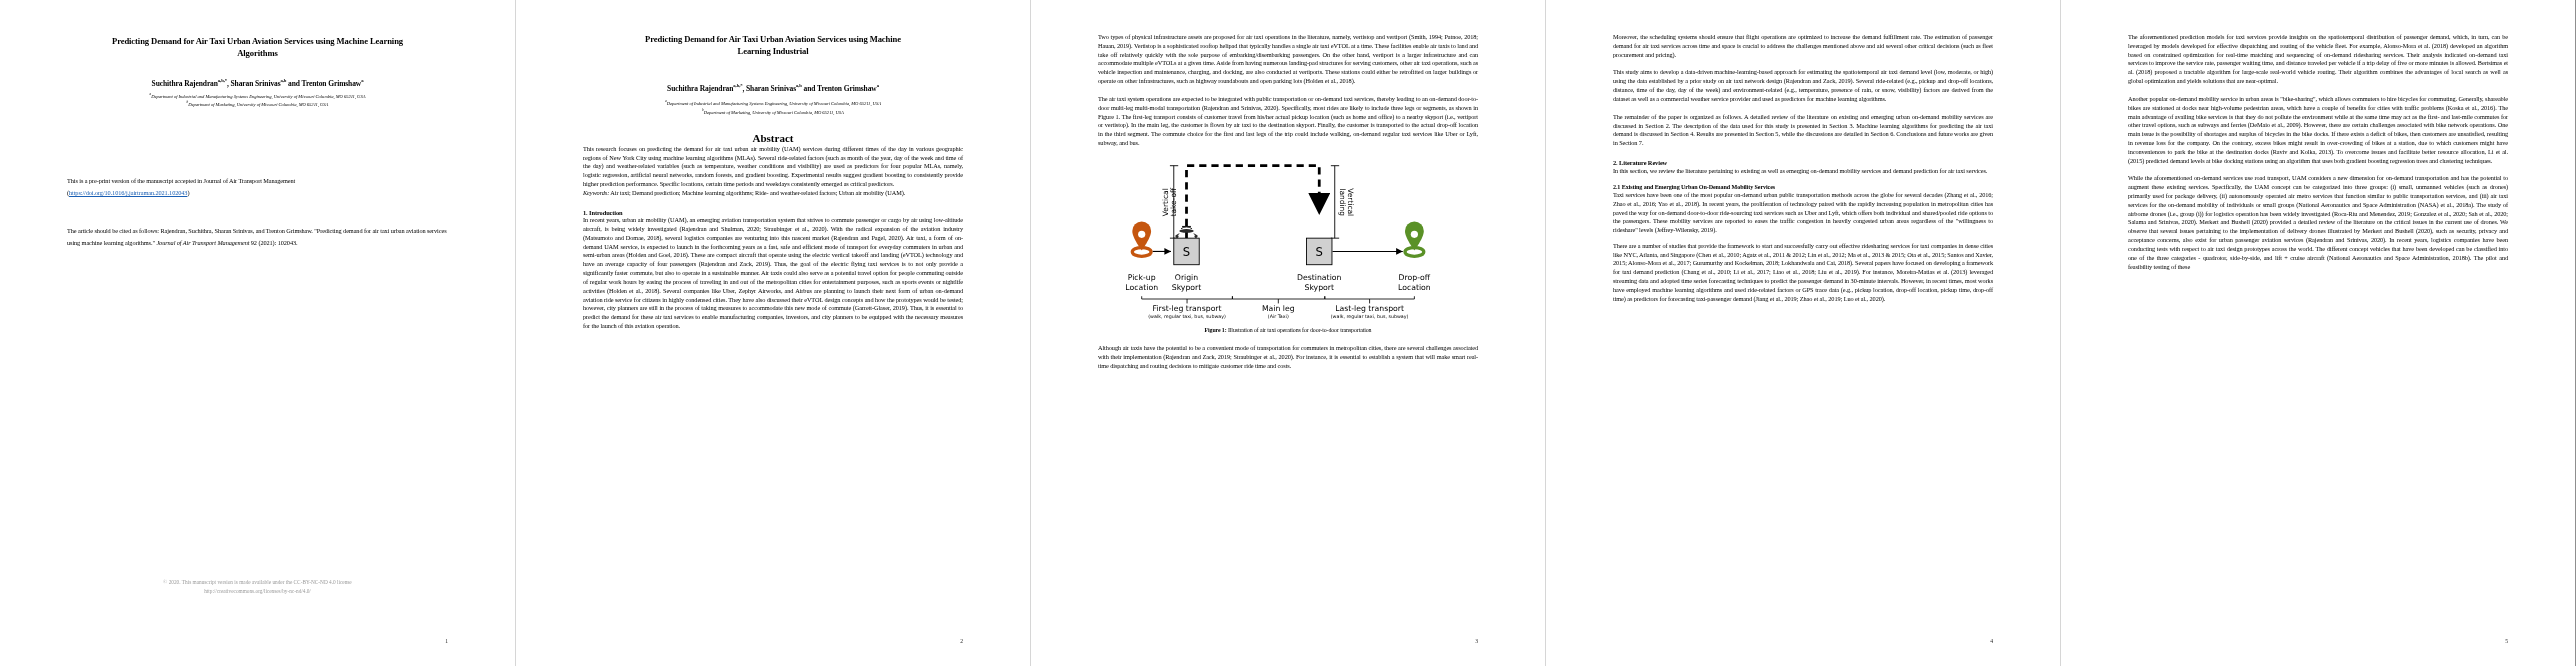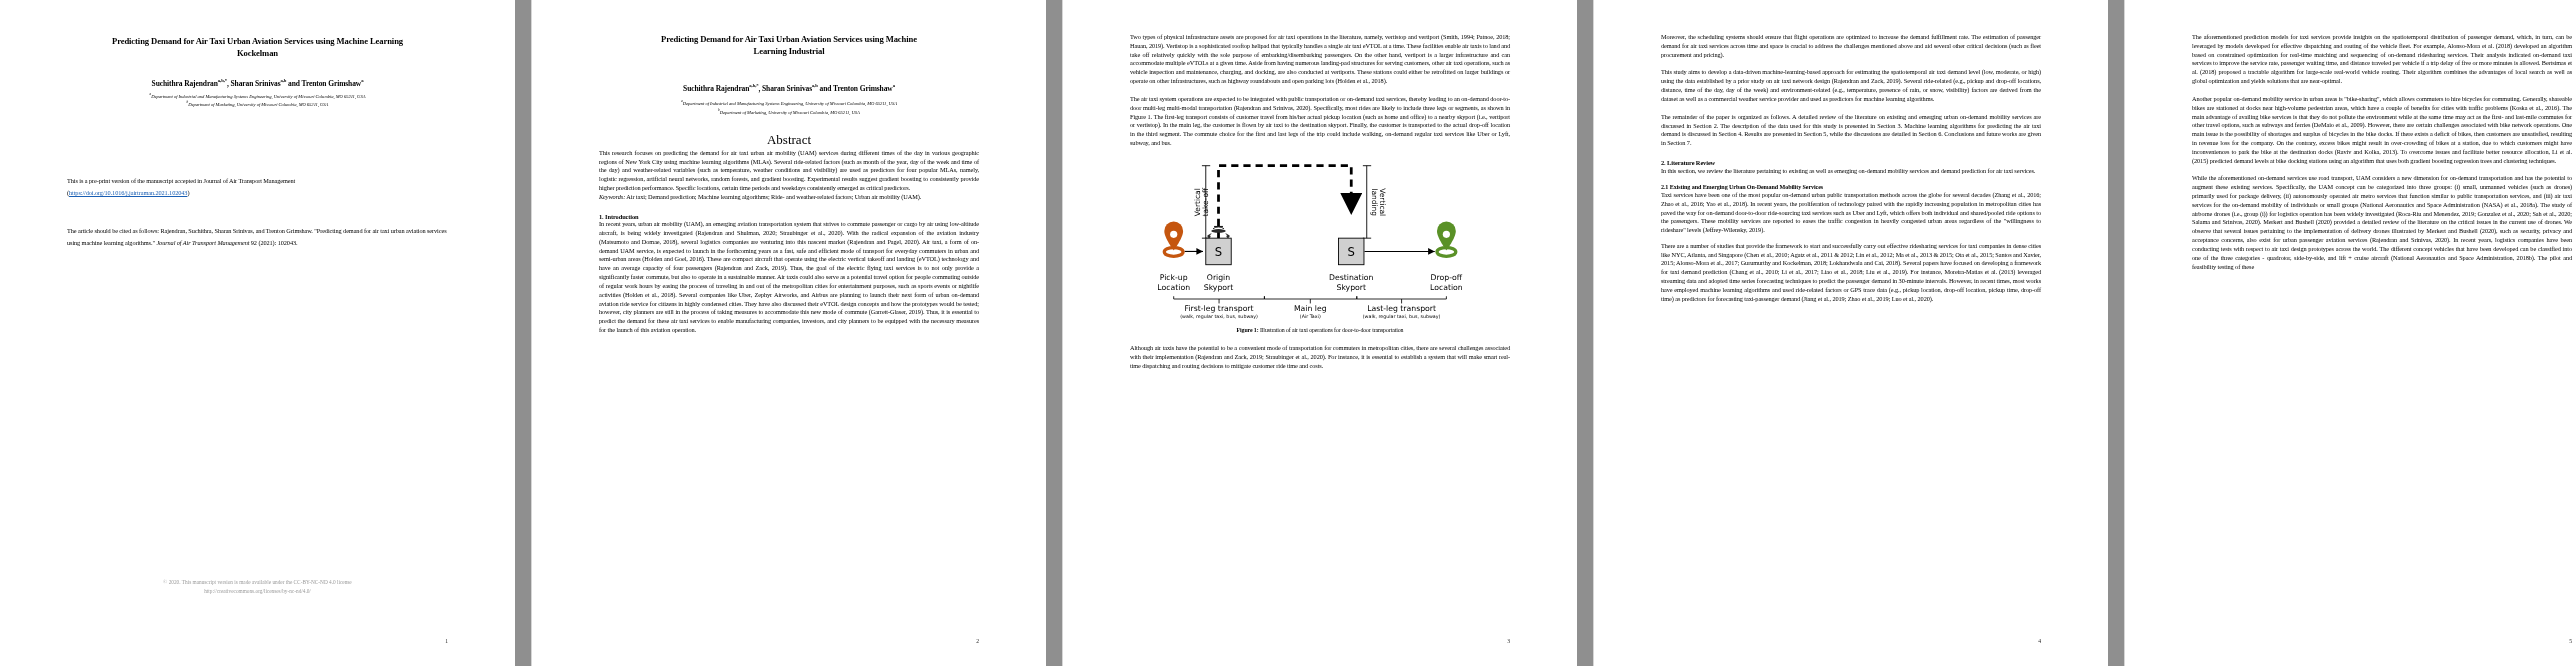--- a/index.html
+++ b/index.html
@@ -1,30 +1,30 @@
 <!DOCTYPE html>
 <html style="font-size:9px"><head>
 <meta charset="utf-8">
 <style>
   html,body{margin:0;padding:0;background:#8a8a8a;}
   body{width:2576px;height:667px;overflow:hidden;
        font-family:"Liberation Serif", serif;}
-  .viewer{width:2576px;height:667px;display:flex;gap:16px;align-items:flex-start;background:#8f8f8f;}
+  .viewer{width:2576px;height:667px;display:flex;gap:0;align-items:flex-start;background:#8f8f8f;}
   .page{width:515px;height:667px;background:#ffffff;position:relative;
         box-sizing:border-box;flex:0 0 515px;overflow:hidden;}
   .page + .page{border-left:0.6px solid #d6d6d6;}
   .pad{position:absolute;left:67px;right:67px;top:0;bottom:0;}
   
   .title{font-weight:bold;font-size:8.6px;line-height:1.42;text-align:center;
          letter-spacing:-0.1px;}
   .authors{font-weight:bold;font-size:7.5px;text-align:center;letter-spacing:-0.1px;}
   .authors sup{font-size:4.7px;font-weight:bold;}
   .affil{font-style:italic;font-size:4.6px;text-align:center;line-height:1.5;letter-spacing:-0.03px;}
   .affil sup{font-size:3.3px;}
-  .abs-head{font-weight:normal;font-size:13px;text-align:center;margin:0 0 1.1px 0;}
+  .abs-head{font-weight:bold;font-size:11px;text-align:center;margin:0 0 1.1px 0;}
   .sec-head{font-weight:bold;font-size:6.4px;margin:0 0 0.6px 0;letter-spacing:-0.1px;}
   .sub-head{font-weight:bold;font-size:6.1px;margin:0 0 0.6px 0;letter-spacing:-0.1px;}
   p.body{font-size:6.3px;line-height:1.40;text-align:justify;margin:0;
          text-justify:inter-word;letter-spacing:-0.1px;
          -webkit-hyphens:auto;hyphens:auto;}
   .kw{font-size:6.3px;line-height:1.40;text-align:justify;margin:0;letter-spacing:-0.1px;}
   .kw i{font-style:italic;}
   .notice{font-size:6.3px;line-height:1.95;letter-spacing:-0.1px;}
   .notice a{color:#1a5fb4;text-decoration:underline;}
   .license{font-size:5.3px;line-height:1.7;text-align:center;color:#9a9a9a;}
@@ -43,21 +43,21 @@
 <body>
 
 <div class="viewer">
 
   <div class="page">
     <div class="pad">
       <div class="gap34"></div>
       <div class="gap28"></div>
       <div class="title">
         <span>Predicting Demand for Air Taxi Urban Aviation Services using Machine Learning</span><br>
-        <span>Kockelman</span>
+        <span>Algorithms</span>
       </div>
       <div class="gap34"></div>
       <div class="authors"><span>Suchithra Rajendran</span><sup>a,b,*</sup><span>, Sharan Srinivas</span><sup>a,b</sup><span> and Trenton Grimshaw</span><sup>a</sup></div>
       <div class="gap8"></div>
       <div class="affil"><sup>a</sup><span>Department of Industrial and Manufacturing Systems Engineering, University of Missouri Columbia, MO 65211, USA</span></div>
       <div class="affil"><sup>b</sup><span>Department of Marketing, University of Missouri Columbia, MO 65211, USA</span></div>
 
       <div style="height:66px"></div>
 
       <div class="notice">

